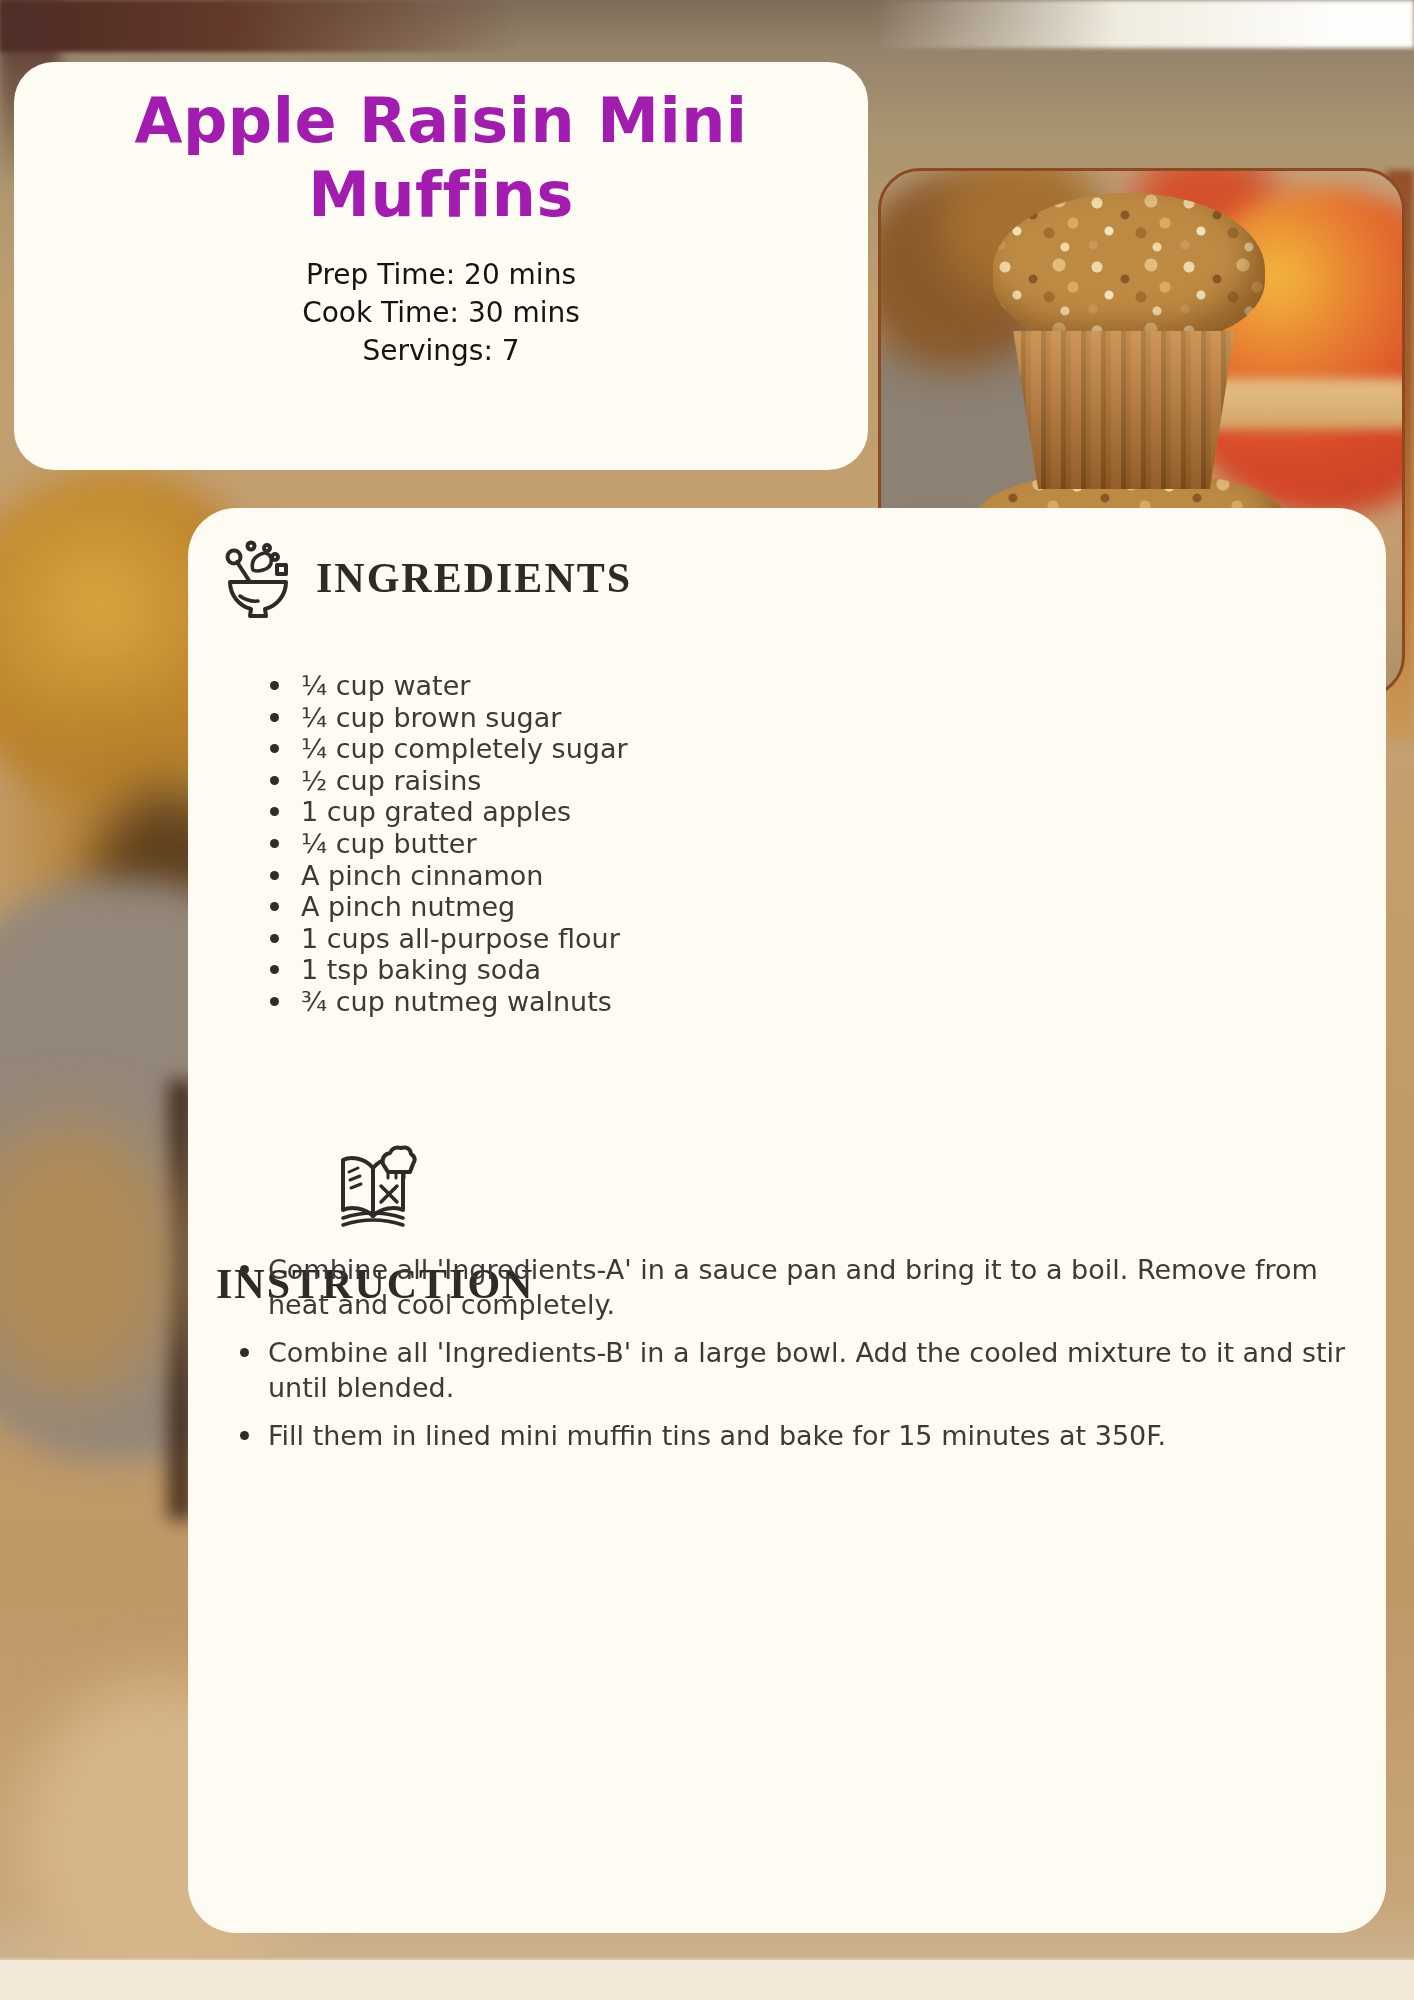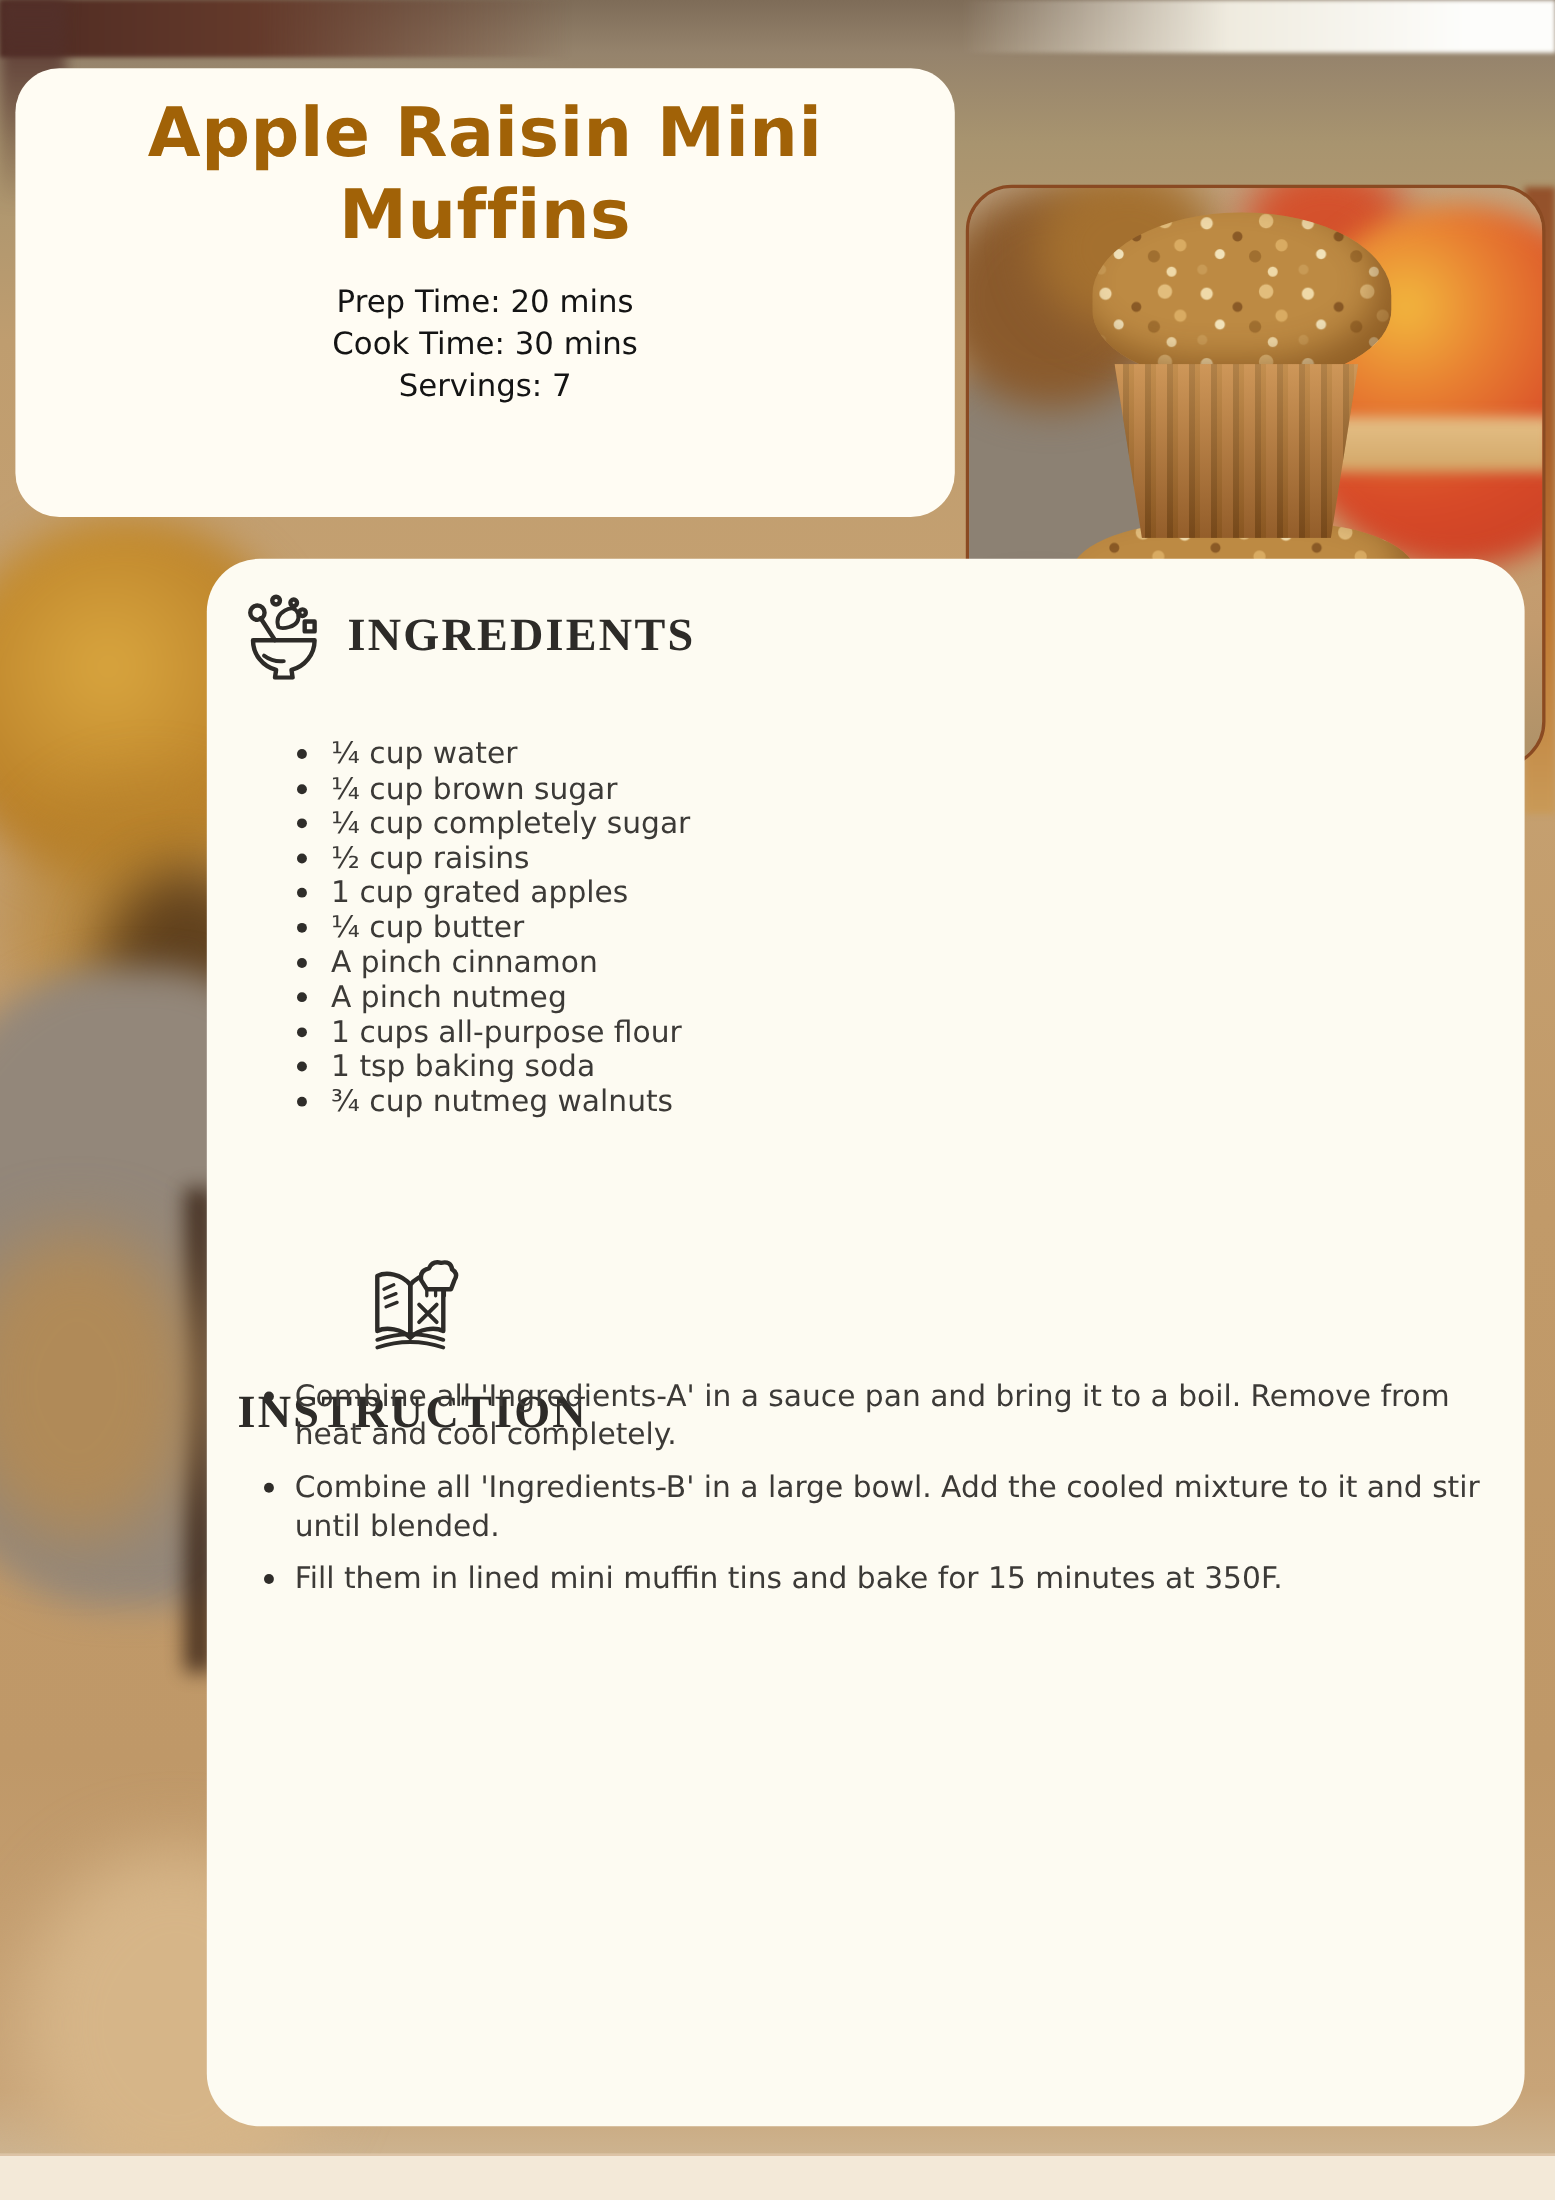--- a/index.html
+++ b/index.html
@@ -34,21 +34,21 @@
       background:#b08a58;filter:blur(30px);}
   .bg-right-warm{right:0;top:170px;width:28px;height:570px;
       background:linear-gradient(180deg,#93512b,#a85e2a 40%,#c07a33 70%,#c99a58);filter:blur(3px);}
   .bg-bottom{left:0;top:1958px;width:1414px;height:42px;
       background:#f3e9d8;border-top:2px solid #dcc3a6;}
 
   
   .title-card{position:absolute;left:14px;top:62px;width:854px;height:408px;
       background:#fffcf3;border-radius:40px;text-align:center;box-sizing:border-box;padding-top:22px;}
   .title-card h1{margin:0;font-size:62px;line-height:74px;font-weight:600;
-      color:#a16207;letter-spacing:.5px;}
+      color:#a21caf;letter-spacing:.5px;}
   .meta{margin-top:24px;font-size:28px;line-height:38px;color:#141414;}
 
   .photo-card{position:absolute;left:878px;top:168px;width:527px;height:530px;
       border-radius:42px;border:3px solid #8a4a22;box-sizing:border-box;overflow:hidden;
       background:linear-gradient(165deg,#bfa585 0%,#c3a47c 30%,#c8a274 55%,#c39b6e 80%,#ad9168 100%);}
   .photo-card div{position:absolute;}
   .ph-plate{left:-80px;top:140px;width:330px;height:340px;border-radius:50%;
       background:#8c8173;filter:blur(14px);}
   .ph-bmuf1{left:-30px;top:0px;width:210px;height:200px;border-radius:50%;
       background:#8a5a2c;filter:blur(18px);}

